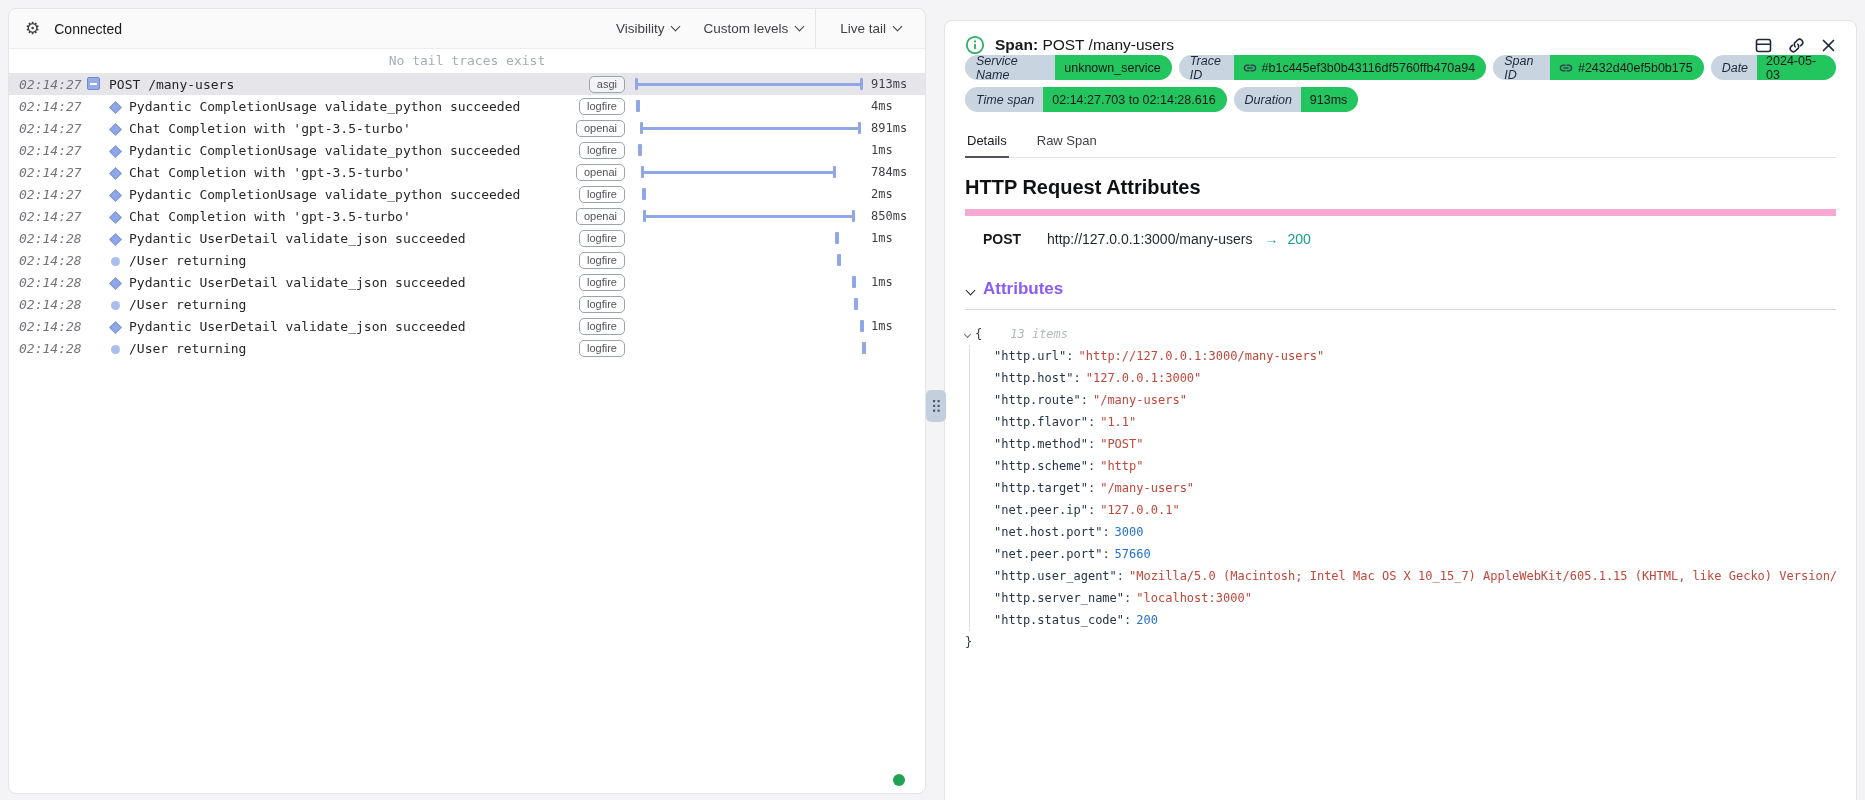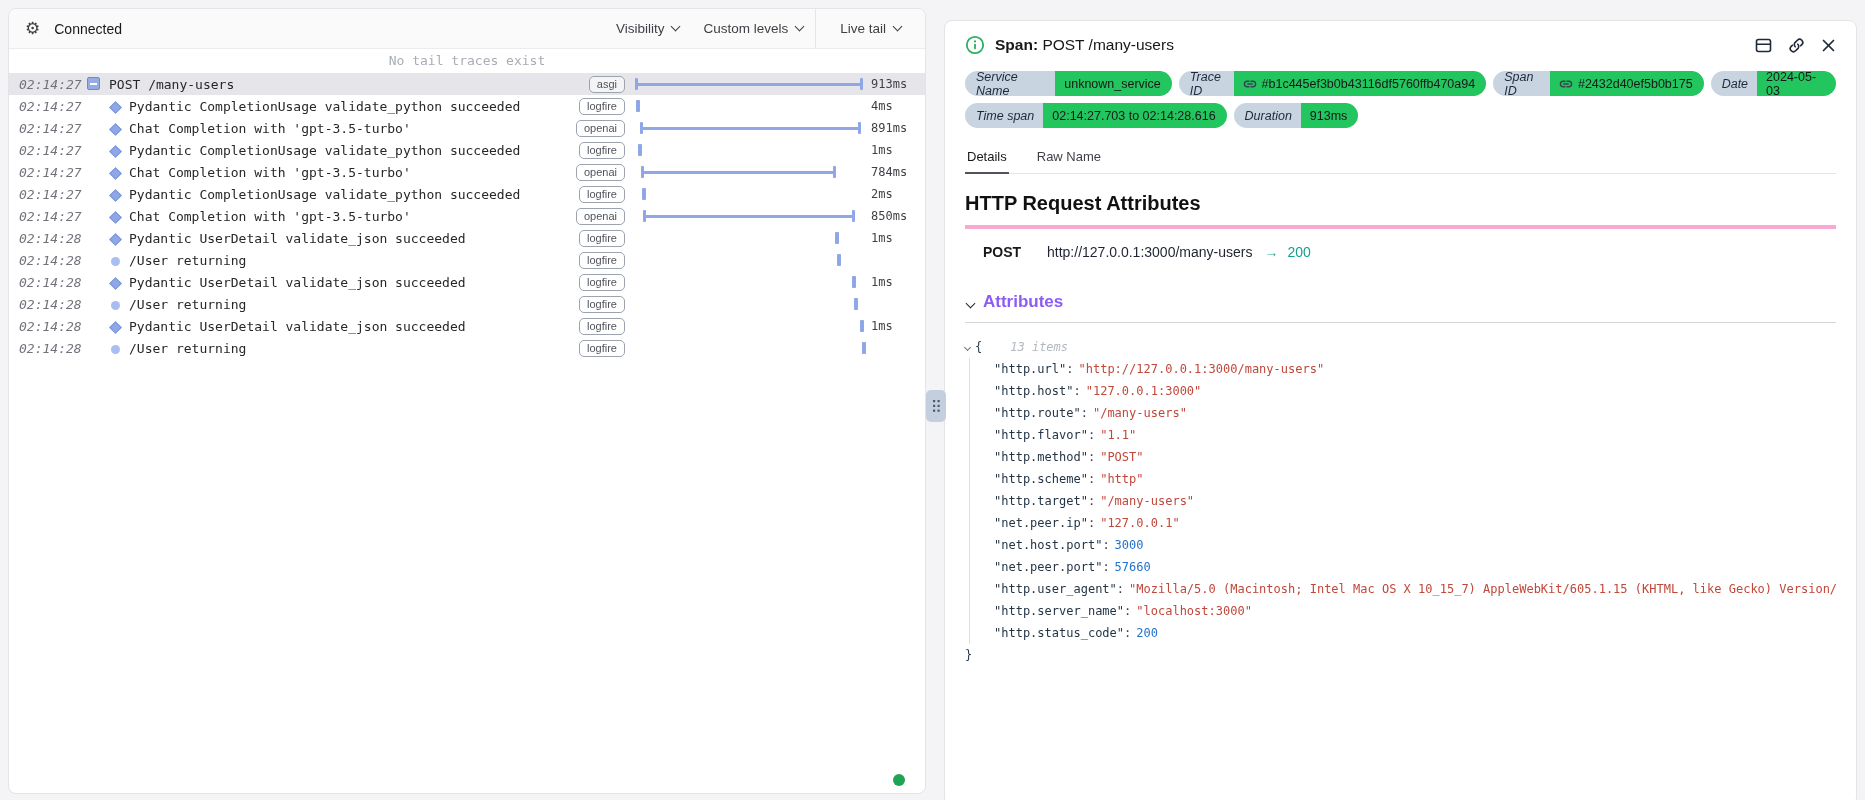--- a/index.html
+++ b/index.html
@@ -48,31 +48,31 @@
   .splitter { position:absolute; left:926px; top:390px; width:20px; height:32px; background:#c4cfde; border-radius:5px; display:flex; align-items:center; justify-content:center; cursor:col-resize; z-index:5; }
 
   
   .rp-inner { padding:14px 20px 20px; height:100%; overflow:hidden; }
   .rp-header { display:flex; align-items:center; gap:10px; }
   .rp-title { font-size:15.5px; color:#18181b; }
   .rp-title b { font-weight:700; }
   .rp-actions { margin-left:auto; display:flex; align-items:center; gap:16px; }
   .icon-btn { background:none; border:none; padding:0; cursor:pointer; color:#1f2937; display:flex; }
 
-  .meta-rows { margin-top:16px; display:flex; flex-direction:column; gap:7px; }
+  .meta-rows { display:flex; flex-direction:column; gap:7px; }
   .meta-row { display:flex; gap:7px; }
   .badge { display:flex; align-items:stretch; border-radius:13px; overflow:hidden; font-size:12.5px; height:25px; }
   .b-label { display:flex; align-items:center; background:#c9d4e1; color:#1e293b; font-style:italic; padding:0 9px 0 11px; }
   .b-value { display:flex; align-items:center; gap:5px; background:#22c55e; color:#18181b; padding:0 11px 0 9px; }
 
   .tabs { margin-top:15px; display:flex; gap:26px; border-bottom:1px solid #e4e4e7; }
   .tab { background:none; border:none; font-family:inherit; font-size:13px; color:#3f3f46; padding:6px 2px 8px; cursor:pointer; border-bottom:2px solid transparent; margin-bottom:-1px; }
   .tab.active { color:#18181b; border-bottom-color:#52525b; }
 
-  .section-title { margin-top:18px; font-size:20px; font-weight:700; color:#101113; padding-bottom:10px; border-bottom:4px solid #f9a8d4; }
+  .section-title { margin-top:18px; font-size:20px; font-weight:700; color:#101113; padding-bottom:10px; border-bottom:7px solid #f9a8d4; }
 
   .request-line { margin-top:15px; padding-left:18px; display:flex; align-items:center; font-size:14px; }
   .req-method { font-weight:700; width:64px; }
   .req-url { color:#1f2430; }
   .req-arrow { color:#2aa795; margin:0 9px 0 12px; font-size:14px; }
   .req-status { color:#13a08f; }
 
   .attrs-heading { margin-top:32px; display:flex; align-items:center; gap:9px; padding-bottom:10px; border-bottom:1px solid #d7d7db; cursor:pointer; }
   .attrs-heading .chev { border-color:#27272a; margin:0 0 -2px 2px; }
   .attrs-heading span { font-size:17px; font-weight:700; color:#8b5cf6; }
@@ -349,21 +349,21 @@
             </div>
             <div class="badge">
               <span class="b-label">Duration</span>
               <span class="b-value">913ms</span>
             </div>
           </div>
       </div>
 
       <div class="tabs" id="tabs">
           <button class="tab active">Details</button>
-          <button class="tab">Raw Name</button>
+          <button class="tab">Raw Span</button>
         </div>
 
       <h2 class="section-title">HTTP Request Attributes</h2>
 
       <div class="request-line">
         <span class="req-method">POST</span>
         <span class="req-url">http://127.0.0.1:3000/many-users</span>
         <span class="req-arrow">→</span>
         <span class="req-status">200</span>
       </div>

